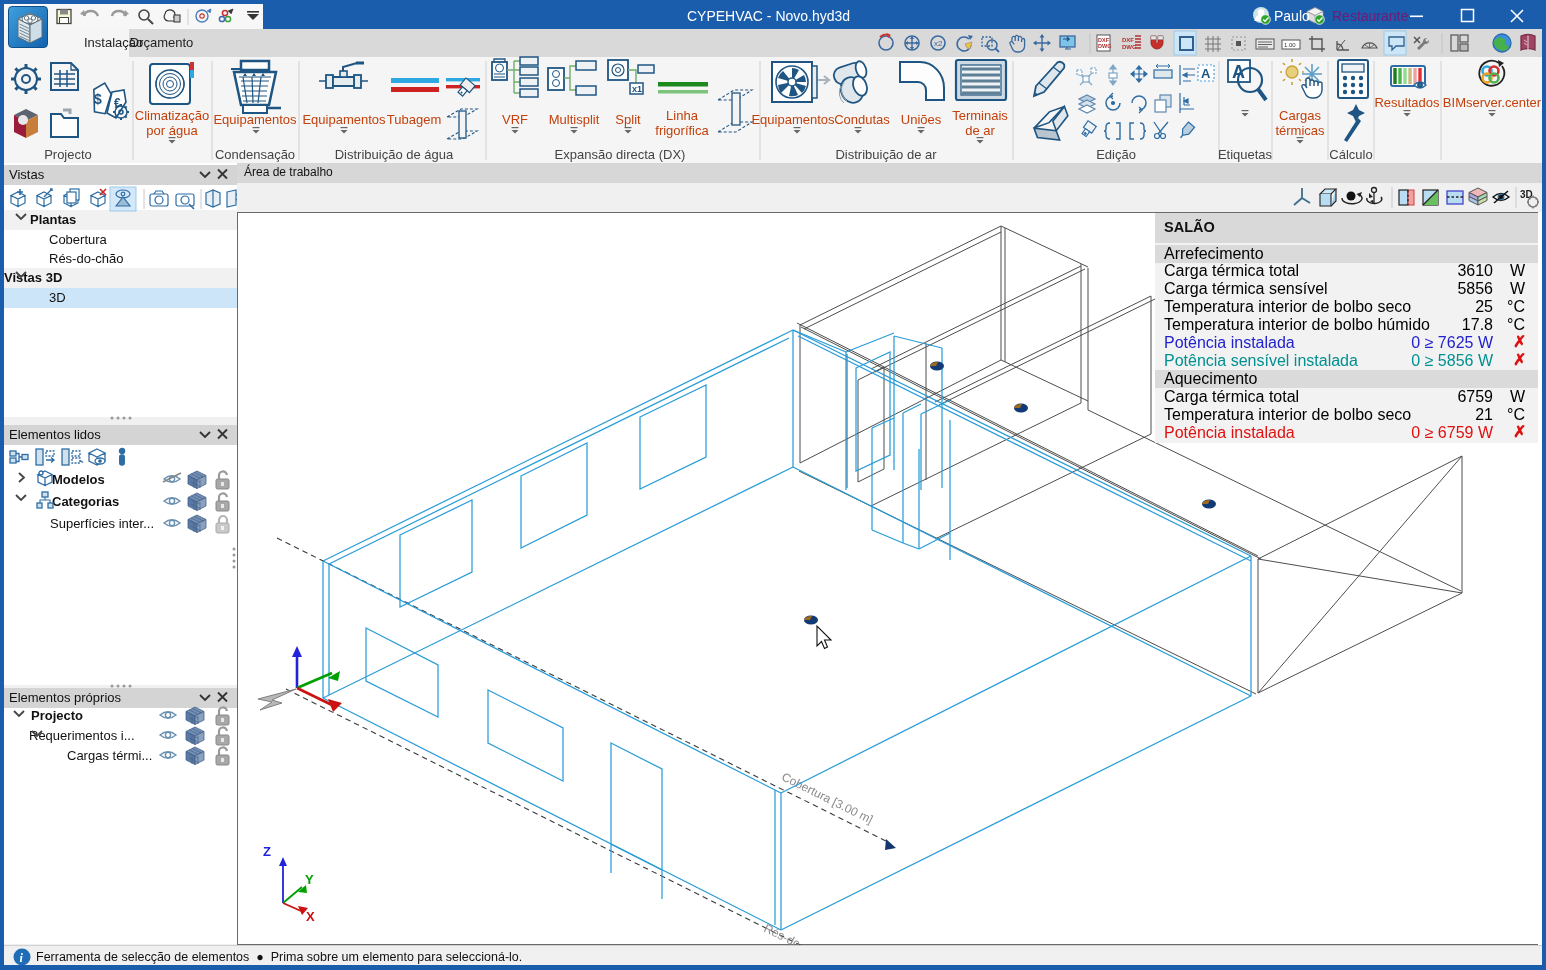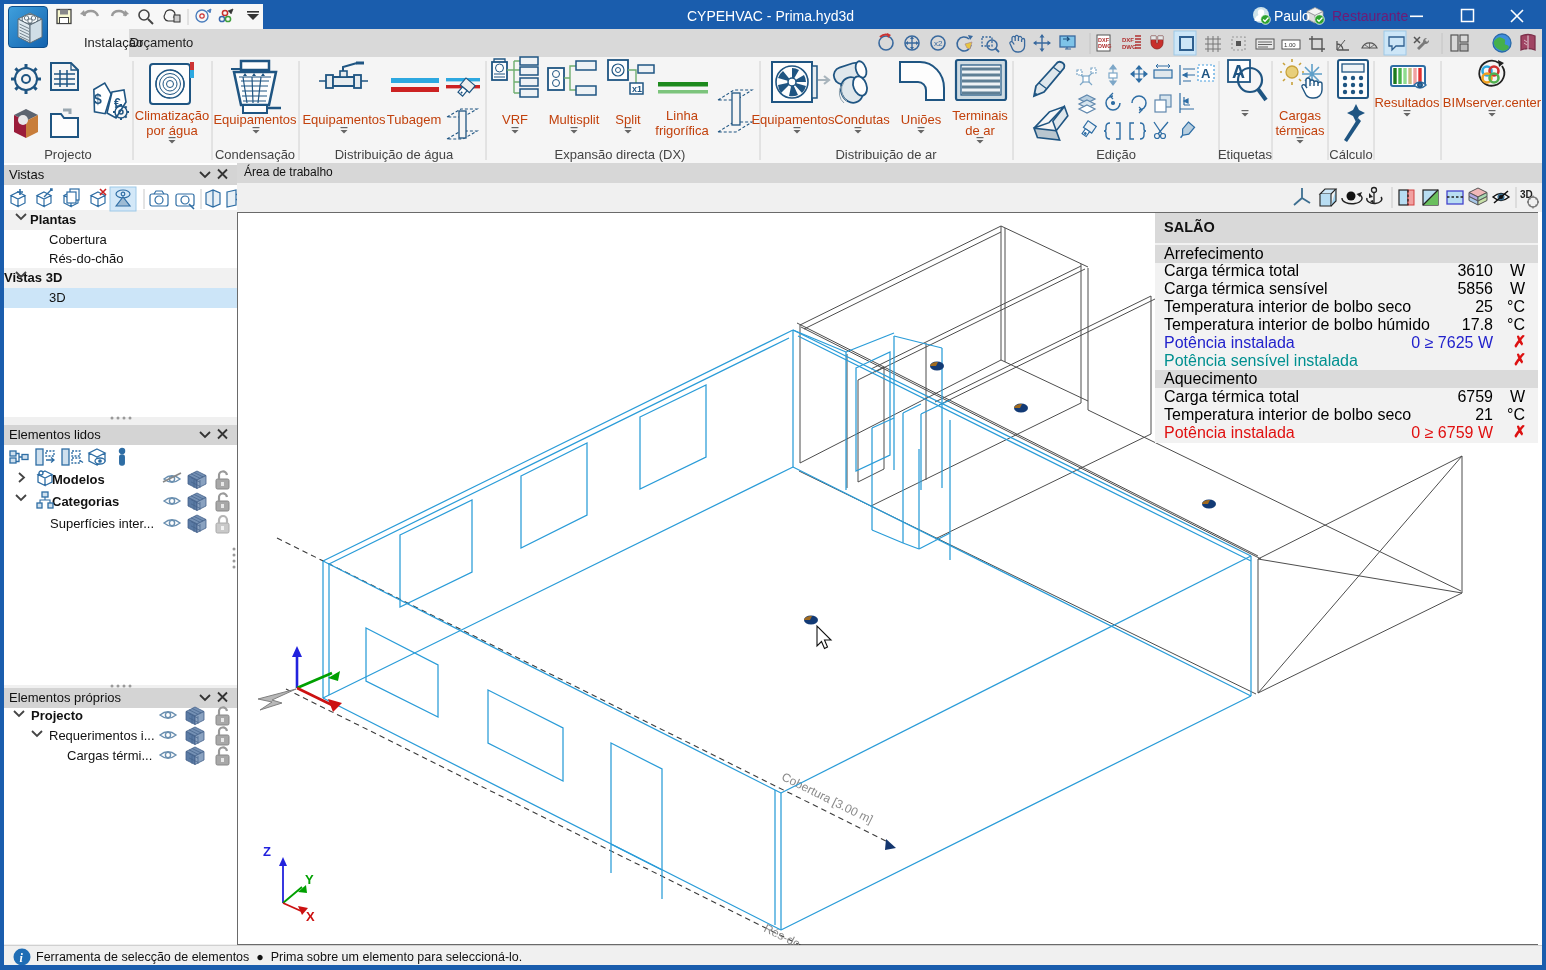--- a/index.html
+++ b/index.html
@@ -33,21 +33,21 @@
 .ibv{position:absolute;right:45px;text-align:right}
 .ibu{position:absolute;left:352px}
 .ibx{position:absolute;left:358px;color:#dd1111;font-weight:bold;font-size:16px;top:-1px}
 .gband{position:absolute;left:1155px;width:383px;height:18px;background:#dadada}
 svg{position:absolute;overflow:visible}
 </style>
 </head>
 <body>
 
 <div class="abs" id="titlebar"></div>
-<div class="abs" id="title-text">CYPEHVAC - Prima.hyd3d</div>
+<div class="abs" id="title-text">CYPEHVAC - Novo.hyd3d</div>
 <svg class="abs" style="left:1252px;top:6px" width="180" height="22" viewBox="0 0 180 22">
   <circle cx="9" cy="9" r="8" fill="#cfe3ea"></circle>
   <circle cx="9" cy="6.5" r="3.2" fill="#fff"></circle>
   <path d="M2.5 15 a6.5 6.5 0 0 1 13 0 z" fill="#fff"></path>
   <circle cx="13.5" cy="13.5" r="4.8" fill="#2ea32e" stroke="#fff" stroke-width="0.8"></circle>
   <path d="M11.2 13.5 l1.8 1.8 L16.5 11.5" stroke="#fff" stroke-width="1.3" fill="none"></path>
   <g transform="translate(54,0)">
    <path d="M1 5.5 L9 1.5 L17 5.5 L9 9.5 Z" fill="#f3f3f3" stroke="#999" stroke-width="0.8"></path>
    <path d="M1 5.5 V13 L9 17 V9.5 Z" fill="#ddd" stroke="#999" stroke-width="0.8"></path>
    <path d="M17 5.5 V13 L9 17 V9.5 Z" fill="#eee" stroke="#999" stroke-width="0.8"></path>
@@ -624,21 +624,21 @@
 <div class="trow bold" style="top:268px;">Vistas 3D</div>
 <div class="trow" style="top:288px;padding-left:45px">3D</div>
 <div class="phead" style="top:425px">Elementos lidos</div>
 <div class="pbody" style="top:445px;height:240px"></div>
 <div class="trow bold" style="top:470px;padding-left:48px">Modelos</div>
 <div class="trow bold" style="top:492px;padding-left:48px">Categorias</div>
 <div class="trow" style="top:514px;padding-left:46px">Superfícies inter...</div>
 <div class="phead" style="top:688px">Elementos próprios</div>
 <div class="pbody" style="top:708px;height:236px"></div>
 <div class="trow bold" style="top:706px;padding-left:27px">Projecto</div>
-<div class="trow" style="top:726px;padding-left:45px">Requerimentos i...</div>
+<div class="trow" style="top:726px;padding-left:25px">Requerimentos i...</div>
 <div class="trow" style="top:746px;padding-left:63px">Cargas térmi...</div>
 <svg class="abs" style="left:4px;top:165px" width="233" height="780" viewBox="0 0 233 780">
 
   <g stroke="#333" stroke-width="1.8" fill="none">
     <path d="M196 7 l5 5 5 -5 M214 4.5 l9 9 M223 4.5 l-9 9"></path>
     <path d="M196 267 l5 5 5 -5 M214 264.5 l9 9 M223 264.5 l-9 9"></path>
     <path d="M196 530 l5 5 5 -5 M214 527.5 l9 9 M223 527.5 l-9 9"></path>
   </g>
 
   <g transform="translate(0,22)">
@@ -962,20 +962,21 @@
     <span class="ibv" style="width:330px">17.8</span>
     <span class="ibu" style="left:352px">°C</span>
   </div>
 <div class="ibrow" style="left:1155px;top:334px;color:#2222cc">
     <span class="ibl">Potência instalada</span>
     <span class="ibv" style="width:340px">0 ≥ 7625 W</span>
     <span class="ibx">✗</span>
   </div>
 <div class="ibrow" style="left:1155px;top:352px;color:#009090">
     <span class="ibl">Potência sensível instalada</span>
+    <span class="ibv" style="width:340px">0 ≥ 5856 W</span>
     <span class="ibx">✗</span>
   </div>
 <div class="gband" style="top:370px"></div>
 <div class="ibrow" style="left:1155px;top:370px">
     <span class="ibl">Aquecimento</span>
   </div>
 <div class="ibrow" style="left:1155px;top:388px">
     <span class="ibl">Carga térmica total</span>
     <span class="ibv" style="width:330px">6759</span>
     <span class="ibu" style="left:355px">W</span>

